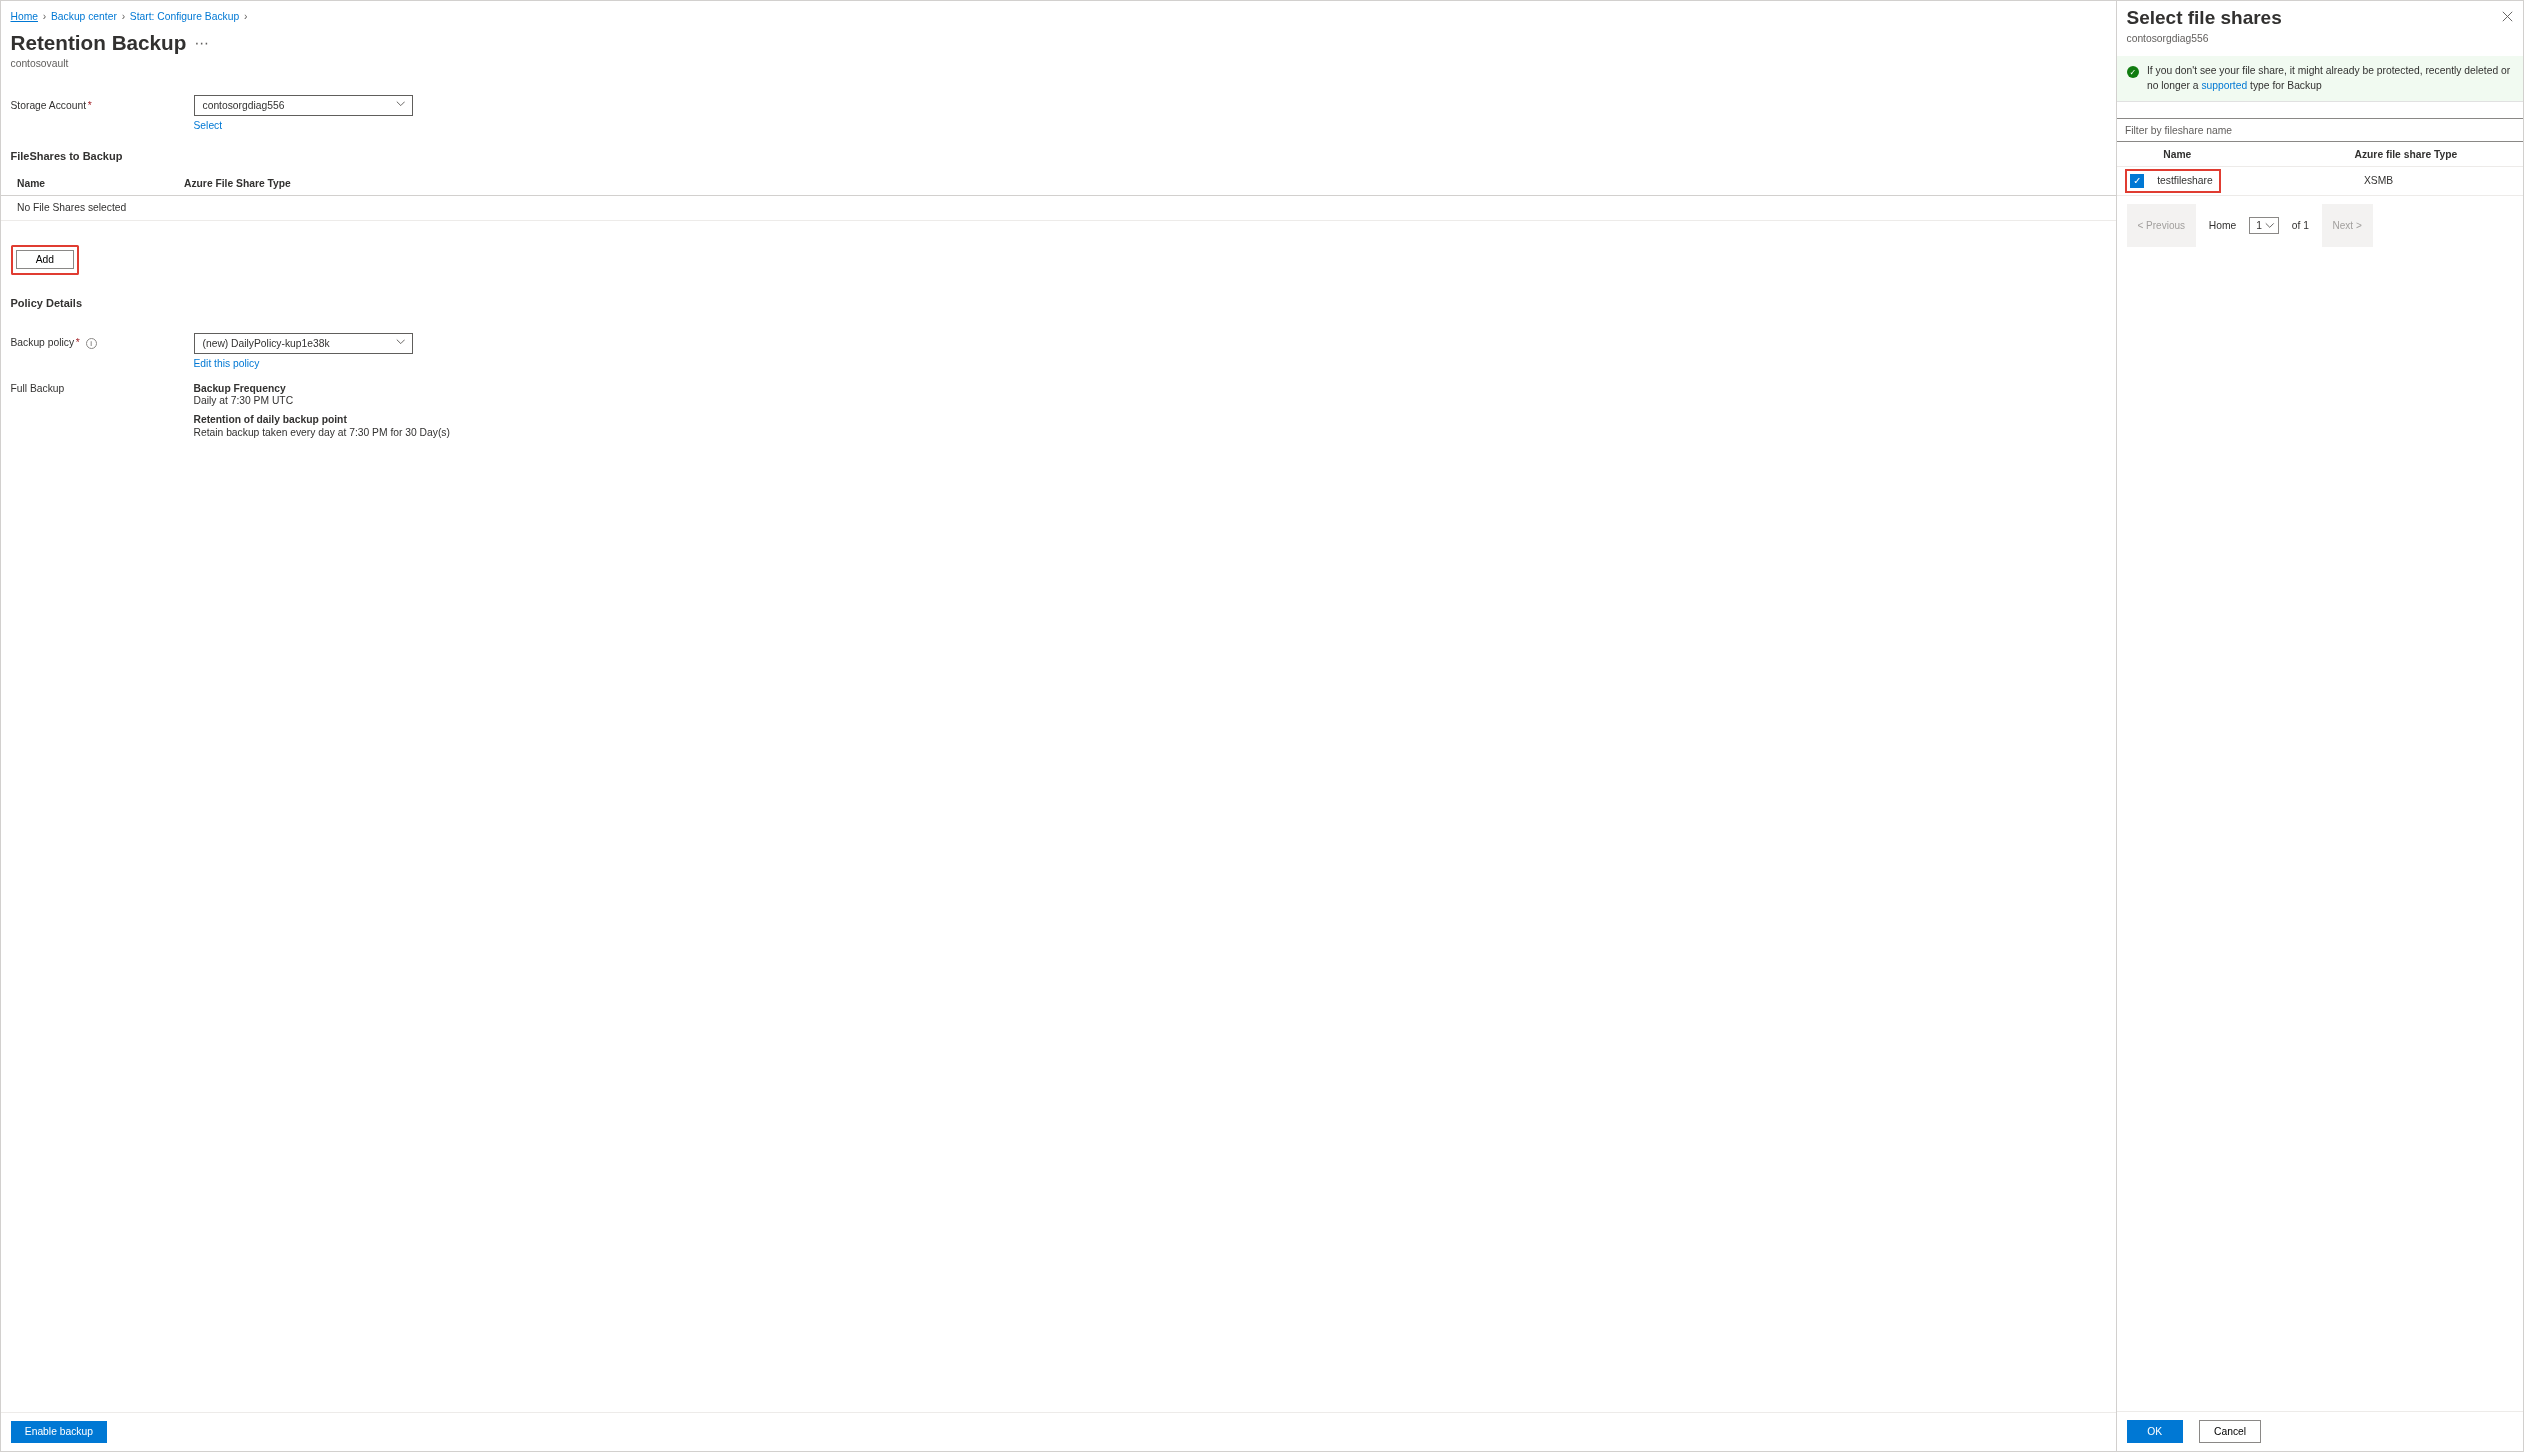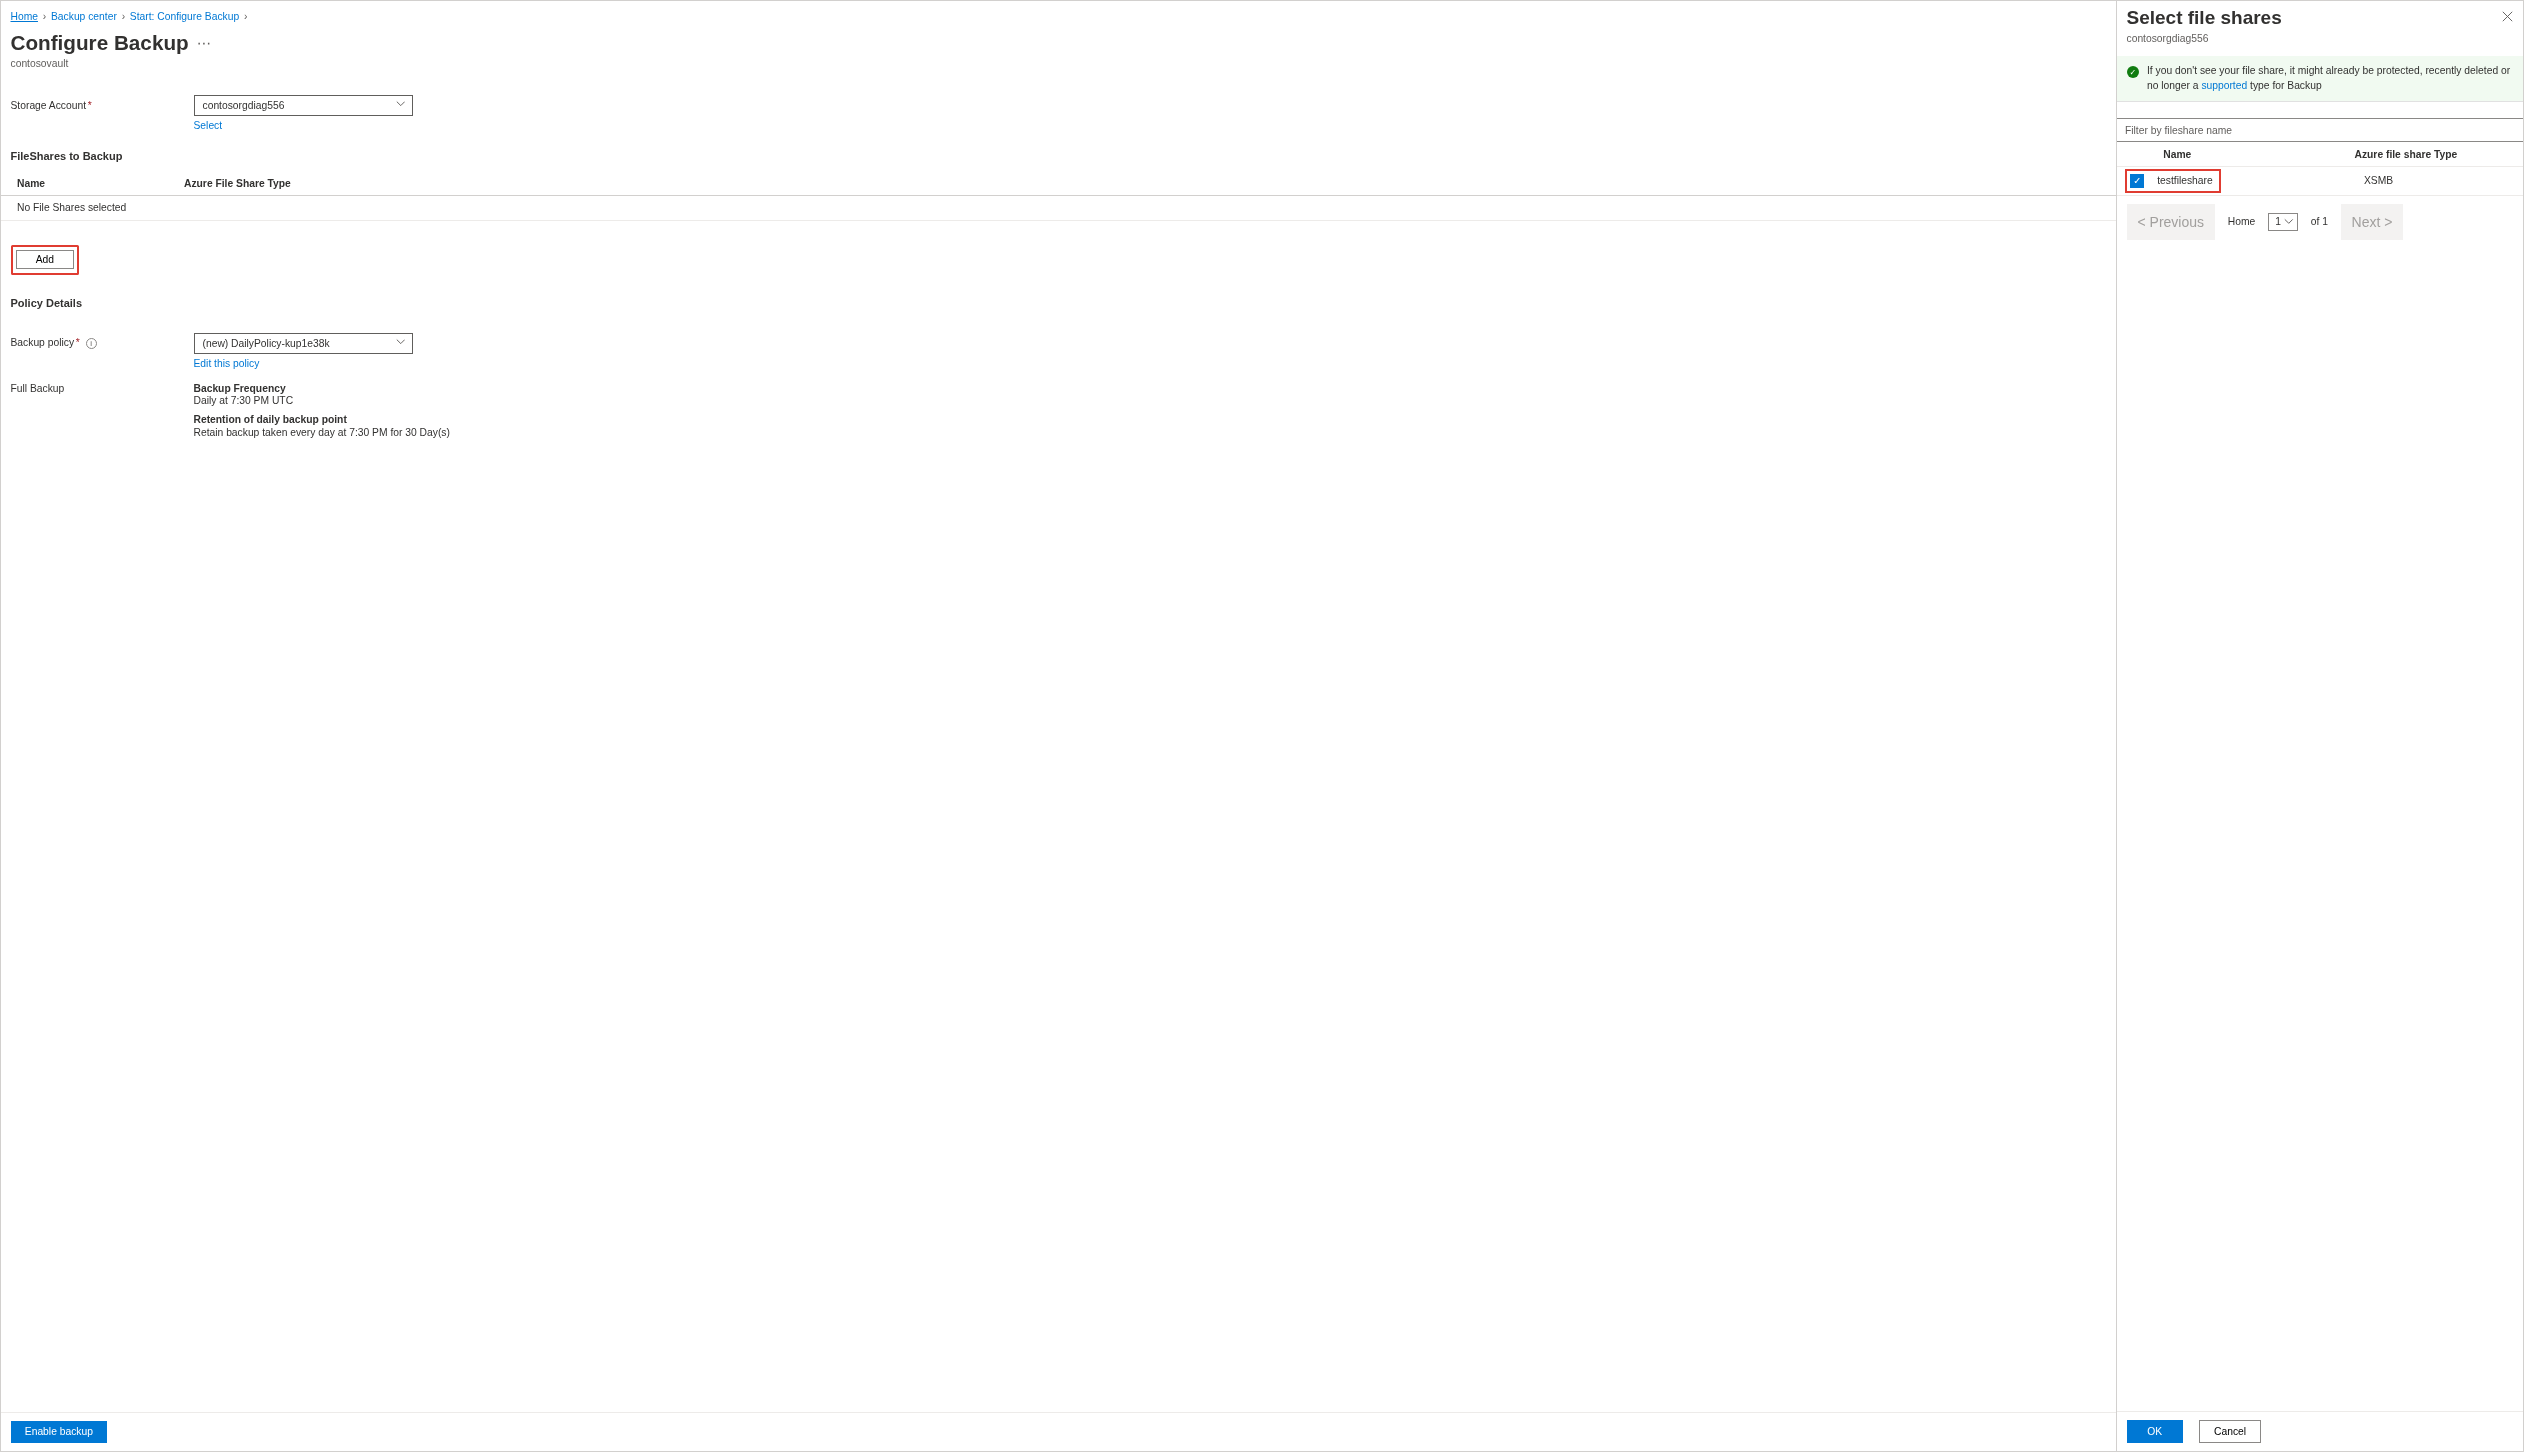--- a/index.html
+++ b/index.html
@@ -194,21 +194,21 @@
     justify-content:center; color:#fff; font-size:9.5px;
   }
   .row-name { margin-left: 12.7px; }
   .row-type { margin-left: auto; width:159px; padding-right:18px; }
 
   .pager {
     display:flex; align-items:center; gap: 12.7px;
     padding: 8px 9.5px;
   }
   .pager-btn {
-    background:#f3f2f1; border:none; color:#a19f9d; padding:10px 11px; font-size:14px;
+    background:#f3f2f1; border:none; color:#a19f9d; padding:16px 11px; font-size:10px;
   }
   .page-select {
     border:0.8px solid #8a8886; padding:2.4px 16px 2.4px 6.4px; position:relative; font-size:10.3px;
   }
 
   .panel-footer {
     border-top:0.8px solid #edebe9;
     padding: 8px 9.5px;
     display:flex; gap:16px;
   }
@@ -225,21 +225,21 @@
       <div class="breadcrumb">
         <a href="#" class="underline">Home</a>
         <span class="sep">›</span>
         <a href="#">Backup center</a>
         <span class="sep">›</span>
         <a href="#">Start: Configure Backup</a>
         <span class="sep">›</span>
       </div>
 
       <div class="page-title-row">
-        <h1 class="page-title">Configure Backup</h1>
+        <h1 class="page-title">Retention Backup</h1>
         <span class="more-dots">⋯</span>
       </div>
       <div class="subtitle">contosovault</div>
 
       
       <div class="form-row">
         <div class="form-label">
           <span>Storage Account</span><span class="req">*</span>
         </div>
         <div class="form-field">

